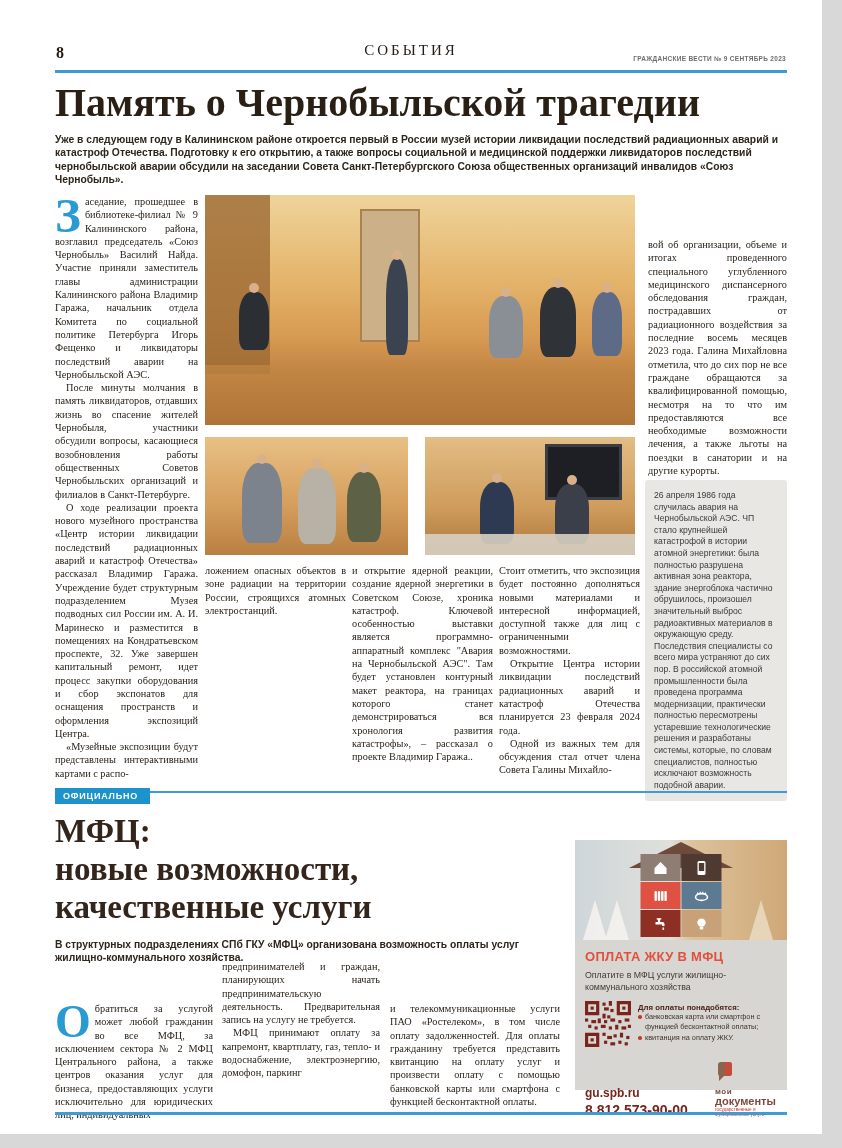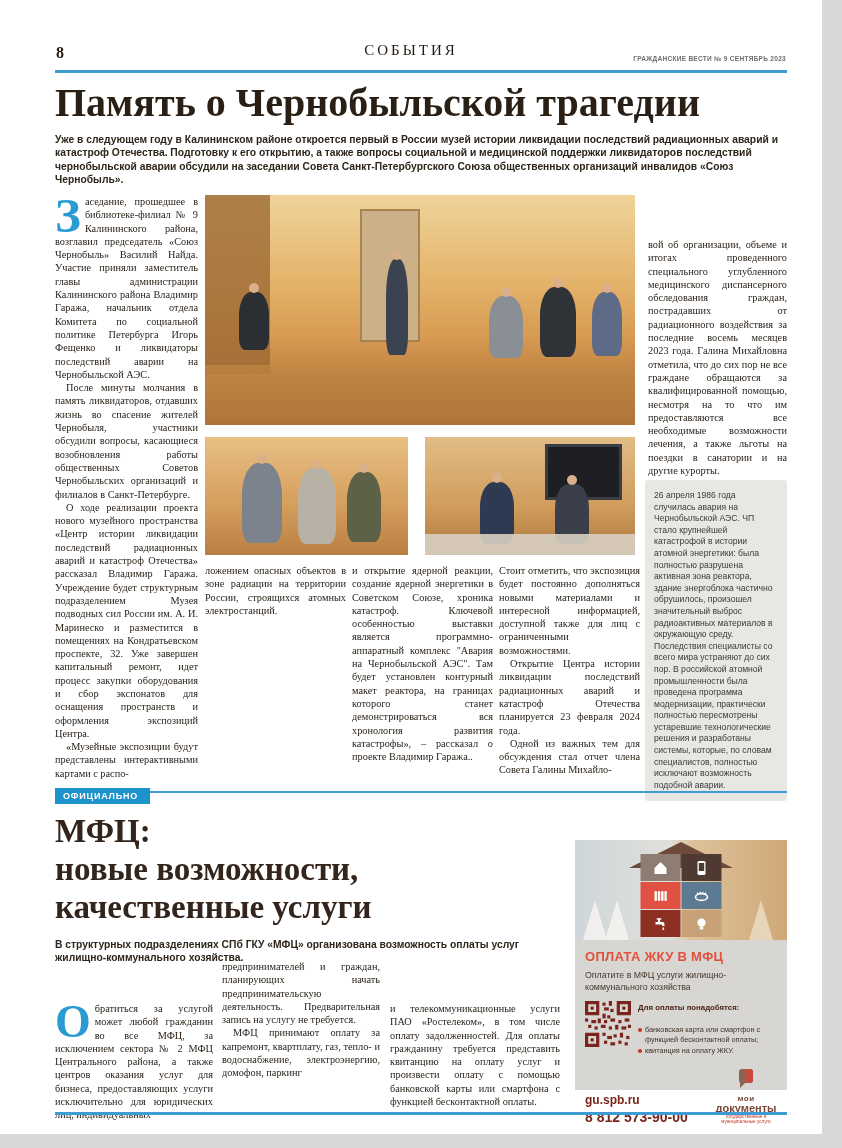--- a/index.html
+++ b/index.html
@@ -67,28 +67,28 @@
   .tree.t2{border-bottom-color:#e8d9bf;}
   .roof{position:absolute;left:50%;top:2px;transform:translateX(-50%);width:0;height:0;
         border-left:52px solid transparent;border-right:52px solid transparent;border-bottom:26px solid #6d4a39;}
   .tiles{position:absolute;left:50%;top:14px;transform:translateX(-50%);display:grid;grid-template-columns:40px 40px;grid-auto-rows:27px;gap:1px;}
   .tile{display:flex;align-items:center;justify-content:center;}
   .tile svg{display:block;}
   .ad-title{margin-top:9px;font-size:13px;font-weight:bold;letter-spacing:.3px;color:#e2503c;}
   .ad-sub{margin-top:6px;font-size:8.8px;line-height:11.5px;color:#46392e;}
   .qr-row{margin-top:8px;display:flex;gap:7px;}
   .qr{flex:0 0 auto;}
-  .req-title{font-size:7.8px;font-weight:bold;color:#4b2317;margin:2px 0 13px 0;}
+  .req-title{font-size:7.8px;font-weight:bold;color:#4b2317;margin:2px 0 0 0;}
   .req{margin:0;padding:0;list-style:none;font-size:7.3px;line-height:9.6px;color:#3f3429;}
   .req li{position:relative;padding-left:7px;margin-bottom:2px;}
   .req li::before{content:"";position:absolute;left:0;top:3px;width:3.5px;height:3.5px;border-radius:50%;background:#c23b2a;}
   .contact-row{margin-top:10px;display:flex;justify-content:space-between;align-items:flex-end;}
   .site{font-size:12px;font-weight:bold;color:#77241a;}
   .phone{font-size:14px;font-weight:bold;color:#77241a;margin-top:2px;}
-  .logo{text-align:center;color:#7a4a3f;}
+  .logo{text-align:left;color:#7a4a3f;}
   .logo-icon{margin-left:auto;margin-bottom:1px;}
   .logo-moi{font-size:8px;font-weight:bold;line-height:8px;letter-spacing:.5px;}
   .logo-dok{font-size:11px;font-weight:bold;line-height:11px;}
   .logo-sub{font-size:4.6px;line-height:5.4px;color:#c0392b;width:62px;margin-left:auto;}
 
   .footer-rule{position:absolute;left:55px;top:1112px;width:732px;height:3px;background:#3f9bd3;}
 </style>
 </head>
 <body>
 

